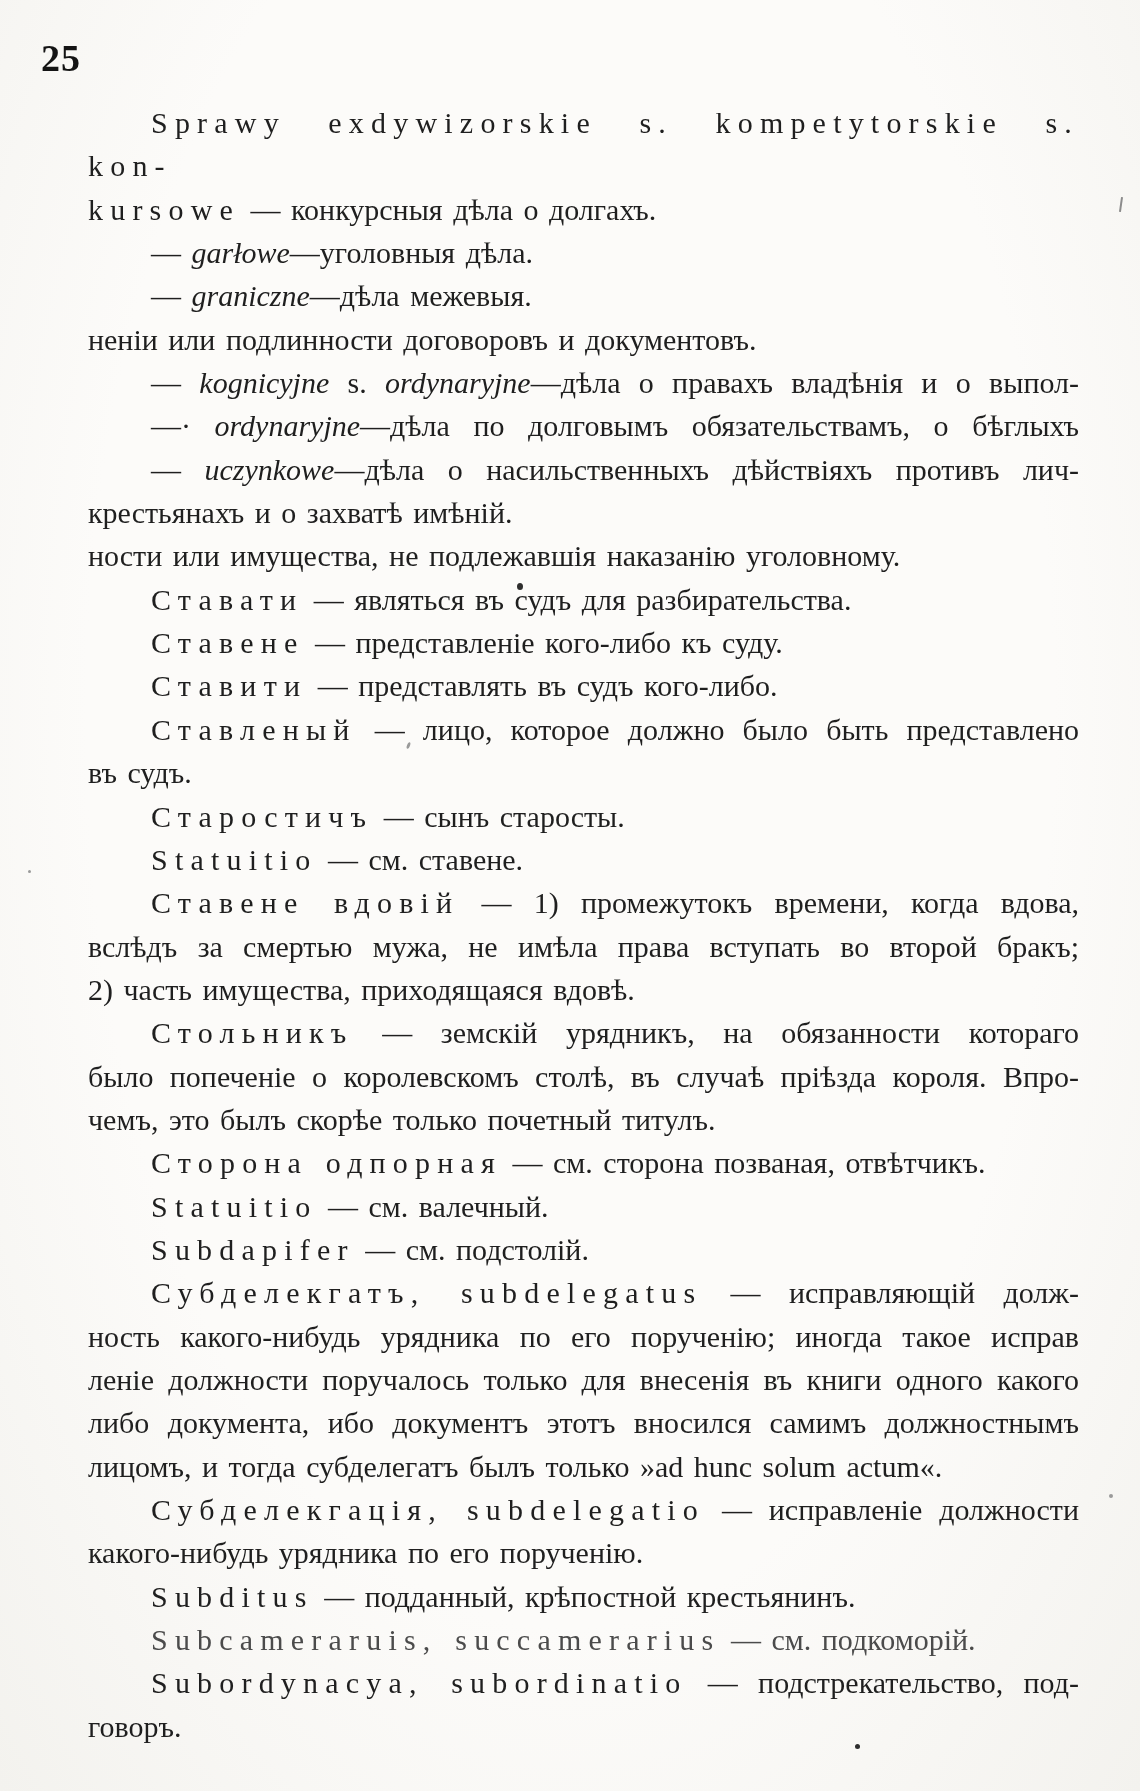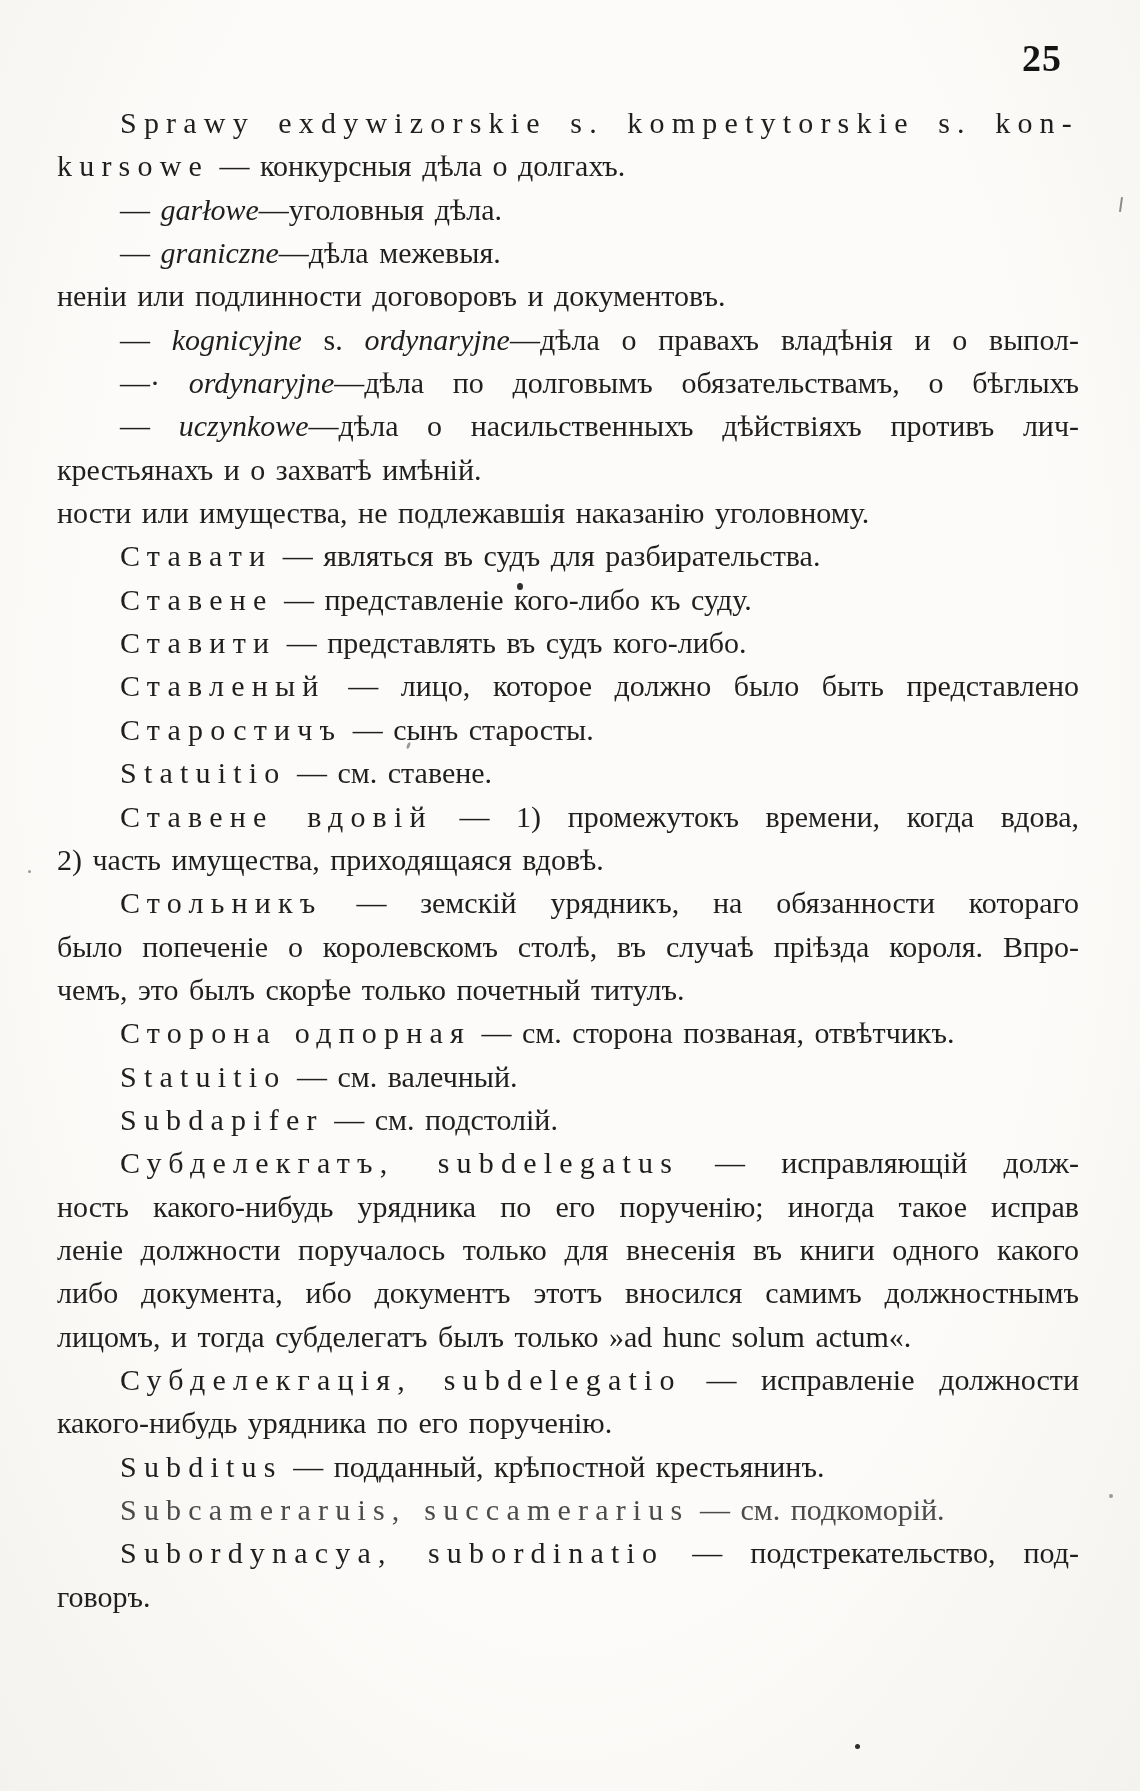--- a/index.html
+++ b/index.html
@@ -10,28 +10,28 @@
     color:#1f1f1f;
     overflow:hidden;
   }
   .page{
     position:absolute;inset:0;
     background:radial-gradient(ellipse at 50% 40%, #fcfbf9 60%, #f3f2ee 100%);
     overflow:hidden;
   }
   .pagenum{
     position:absolute;top:36px;left:41px;width:1021px;
-    text-align:right;font-weight:bold;font-size:38px;
+    text-align:left;font-weight:bold;font-size:38px;
     letter-spacing:1px;color:#141414;
   }
   .text{
     position:absolute;left:57px;top:101px;width:1022px;
     font-size:30px;line-height:43.35px;word-spacing:0.10em;
   }
-  .ln{white-space:nowrap;}
+  .ln{white-space:nowrap;margin-left:31px;}
   .ln.j{white-space:normal;text-align:justify;text-align-last:justify;-moz-text-align-last:justify;}
   .ln.i{text-indent:63px;}
   .sp{letter-spacing:0.24em;}
   .it{font-style:italic;}
   .faded{color:#4b4b4b;}
   .speck{position:absolute;background:#2e2e2e;border-radius:50%;}
   .speck.light{background:#9a9a9a;}
   .tick{position:absolute;background:#8c8c8c;}
 </style>
 </head>
@@ -49,23 +49,25 @@
     <div class="ln"><span>неніи или подлинности договоровъ и документовъ.</span></div>
     <div class="ln i j"><span>— </span><span class="it">kognicyjne</span><span> s. </span><span class="it">ordynaryjne</span><span>—дѣла о правахъ владѣнія и о выпол-</span></div>
     <div class="ln i j"><span>—· </span><span class="it">ordynaryjne</span><span>—дѣла по долговымъ обязательствамъ, о бѣглыхъ</span></div>
     <div class="ln i j"><span>— </span><span class="it">uczynkowe</span><span>—дѣла о насильственныхъ дѣйствіяхъ противъ лич-</span></div>
     <div class="ln"><span>крестьянахъ и о захватѣ имѣній.</span></div>
     <div class="ln"><span>ности или имущества, не подлежавшія наказанію уголовному.</span></div>
     <div class="ln i"><span class="sp">Ставати</span><span> — являться въ судъ для разбирательства.</span></div>
     <div class="ln i"><span class="sp">Ставене</span><span> — представленіе кого-либо къ суду.</span></div>
     <div class="ln i"><span class="sp">Ставити</span><span> — представлять въ судъ кого-либо.</span></div>
     <div class="ln i j"><span class="sp">Ставленый</span><span> — лицо, которое должно было быть представлено</span></div>
+    <div class="ln"><span>въ судъ.</span></div>
     <div class="ln i"><span class="sp">Старостичъ</span><span> — сынъ старосты.</span></div>
     <div class="ln i"><span class="sp">Statuitio</span><span> — см. ставене.</span></div>
     <div class="ln i j"><span class="sp">Ставене вдовій</span><span> — 1) промежутокъ времени, когда вдова,</span></div>
+    <div class="ln j"><span>вслѣдъ за смертью мужа, не имѣла права вступать во второй бракъ;</span></div>
     <div class="ln"><span>2) часть имущества, приходящаяся вдовѣ.</span></div>
     <div class="ln i j"><span class="sp">Стольникъ</span><span> — земскій урядникъ, на обязанности котораго</span></div>
     <div class="ln j"><span>было попеченіе о королевскомъ столѣ, въ случаѣ пріѣзда короля. Впро-</span></div>
     <div class="ln"><span>чемъ, это былъ скорѣе только почетный титулъ.</span></div>
     <div class="ln i"><span class="sp">Сторона одпорная</span><span> — см. сторона позваная, отвѣтчикъ.</span></div>
     <div class="ln i"><span class="sp">Statuitio</span><span> — см. валечный.</span></div>
     <div class="ln i"><span class="sp">Subdapifer</span><span> — см. подстолій.</span></div>
     <div class="ln i j"><span class="sp">Субделекгатъ, subdelegatus</span><span> — исправляющій долж-</span></div>
     <div class="ln j"><span>ность какого-нибудь урядника по его порученію; иногда такое исправ</span></div>
     <div class="ln j"><span>леніе должности поручалось только для внесенія въ книги одного какого</span></div>

